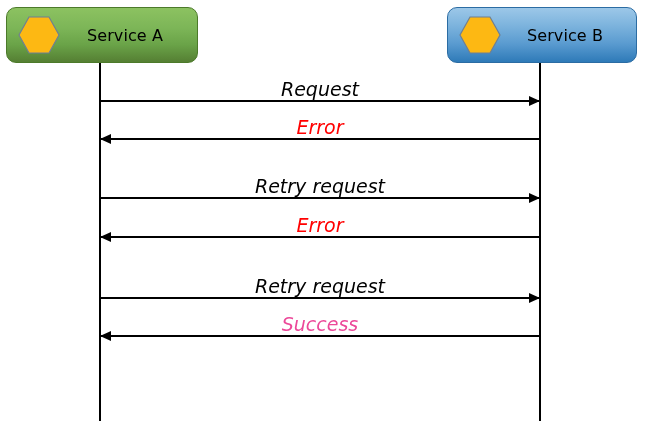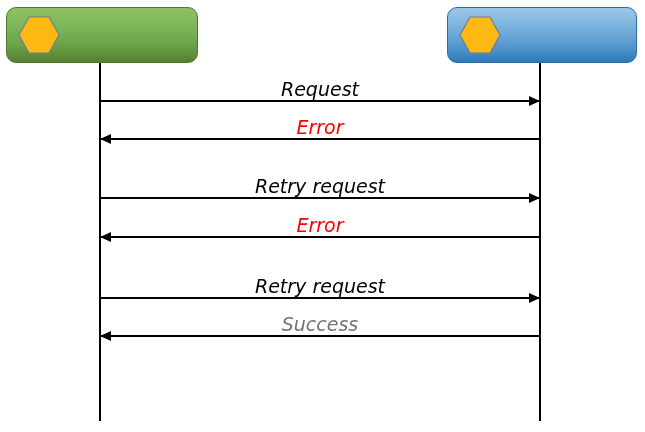--- a/index.html
+++ b/index.html
@@ -96,26 +96,28 @@
 </style>
 </head>
 <body>
 
 <div id="canvas">
 
   <div class="participant green">
     <svg class="hexagon" viewBox="0 0 44 40">
       <polygon points="12,2 32,2 42,20 32,38 12,38 2,20" fill="#FDB813" stroke="#6f7f93" stroke-width="1.2"></polygon>
     </svg>
+    <span class="participant-label">Service A</span>
   </div>
 
   <div class="participant blue">
     <svg class="hexagon" viewBox="0 0 44 40">
       <polygon points="12,2 32,2 42,20 32,38 12,38 2,20" fill="#FDB813" stroke="#6f7f93" stroke-width="1.2"></polygon>
     </svg>
+    <span class="participant-label">Service B</span>
   </div>
 
   <div class="lifeline" id="lifeline-a" style="left: 99px; top: 63px; height: 358px;"></div>
   <div class="lifeline" id="lifeline-b" style="left: 539px; top: 63px; height: 358px;"></div>
 
   <div id="messages-layer">
       <div class="msg-line" style="left: 100px; width: 440px; top: 100px;"></div>
       <div class="arrowhead right" style="top: 96px; left: 529px;"></div>
       <div class="msg-label" style="left: 320px; top: 78px; color: rgb(0, 0, 0);">Request</div>
       <div class="msg-line" style="left: 100px; width: 440px; top: 138px;"></div>
@@ -125,16 +127,16 @@
       <div class="arrowhead right" style="top: 193px; left: 529px;"></div>
       <div class="msg-label" style="left: 320px; top: 175px; color: rgb(0, 0, 0);">Retry request</div>
       <div class="msg-line" style="left: 100px; width: 440px; top: 236px;"></div>
       <div class="arrowhead left" style="top: 232px; left: 100px;"></div>
       <div class="msg-label" style="left: 320px; top: 214px; color: rgb(255, 0, 0);">Error</div>
       <div class="msg-line" style="left: 100px; width: 440px; top: 297px;"></div>
       <div class="arrowhead right" style="top: 293px; left: 529px;"></div>
       <div class="msg-label" style="left: 320px; top: 275px; color: rgb(0, 0, 0);">Retry request</div>
       <div class="msg-line" style="left: 100px; width: 440px; top: 335px;"></div>
       <div class="arrowhead left" style="top: 331px; left: 100px;"></div>
-      <div class="msg-label" style="left: 320px; top: 313px; color: #737373;">Success</div>
+      <div class="msg-label" style="left: 320px; top: 313px; color: #ec4899;">Success</div>
     </div>
 
 </div>
 
 </body></html>

